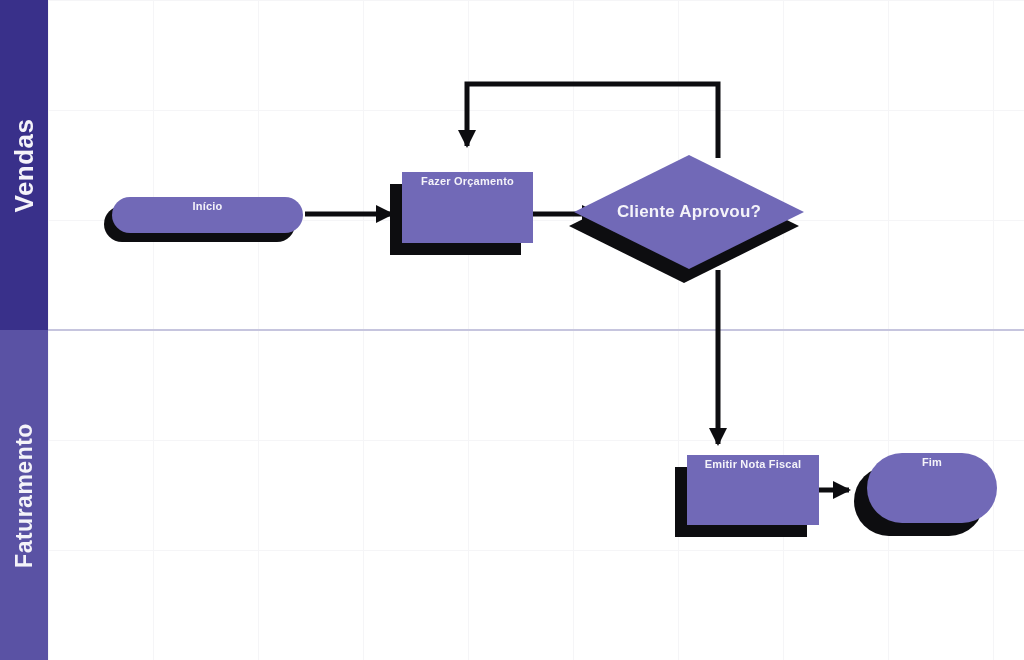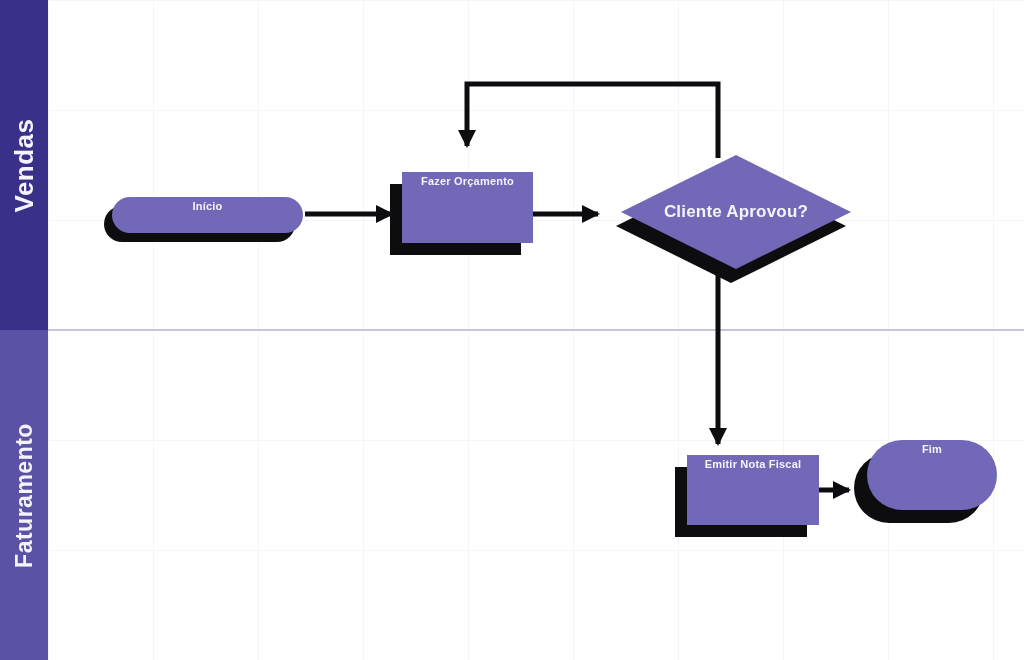--- a/index.html
+++ b/index.html
@@ -87,29 +87,29 @@
   }
   .node.process-fazer {
     left: 402px; top: 172px; width: 131px; height: 71px;
     box-shadow: -12px 12px 0 #0d0d10;
   }
   .node.process-emitir {
     left: 687px; top: 455px; width: 132px; height: 70px;
     box-shadow: -12px 12px 0 #0d0d10;
   }
   .node.terminator-end {
-    left: 867px; top: 440px; width: 130px; height: 70px;
+    left: 867px; top: 453px; width: 130px; height: 70px;
     border-radius: 35px;
     box-shadow: -13px 13px 0 #0d0d10;
   }
 
   
   .diamond-wrap {
     position: absolute;
-    left: 621px; top: 155px;
+    left: 574px; top: 155px;
     width: 230px; height: 114px;
     z-index: 4;
   }
   .diamond-layer {
     position: absolute;
     inset: 0;
     clip-path: polygon(50% 0, 100% 50%, 50% 100%, 0 50%);
   }
   .diamond-shadow {
     background: #0d0d10;

